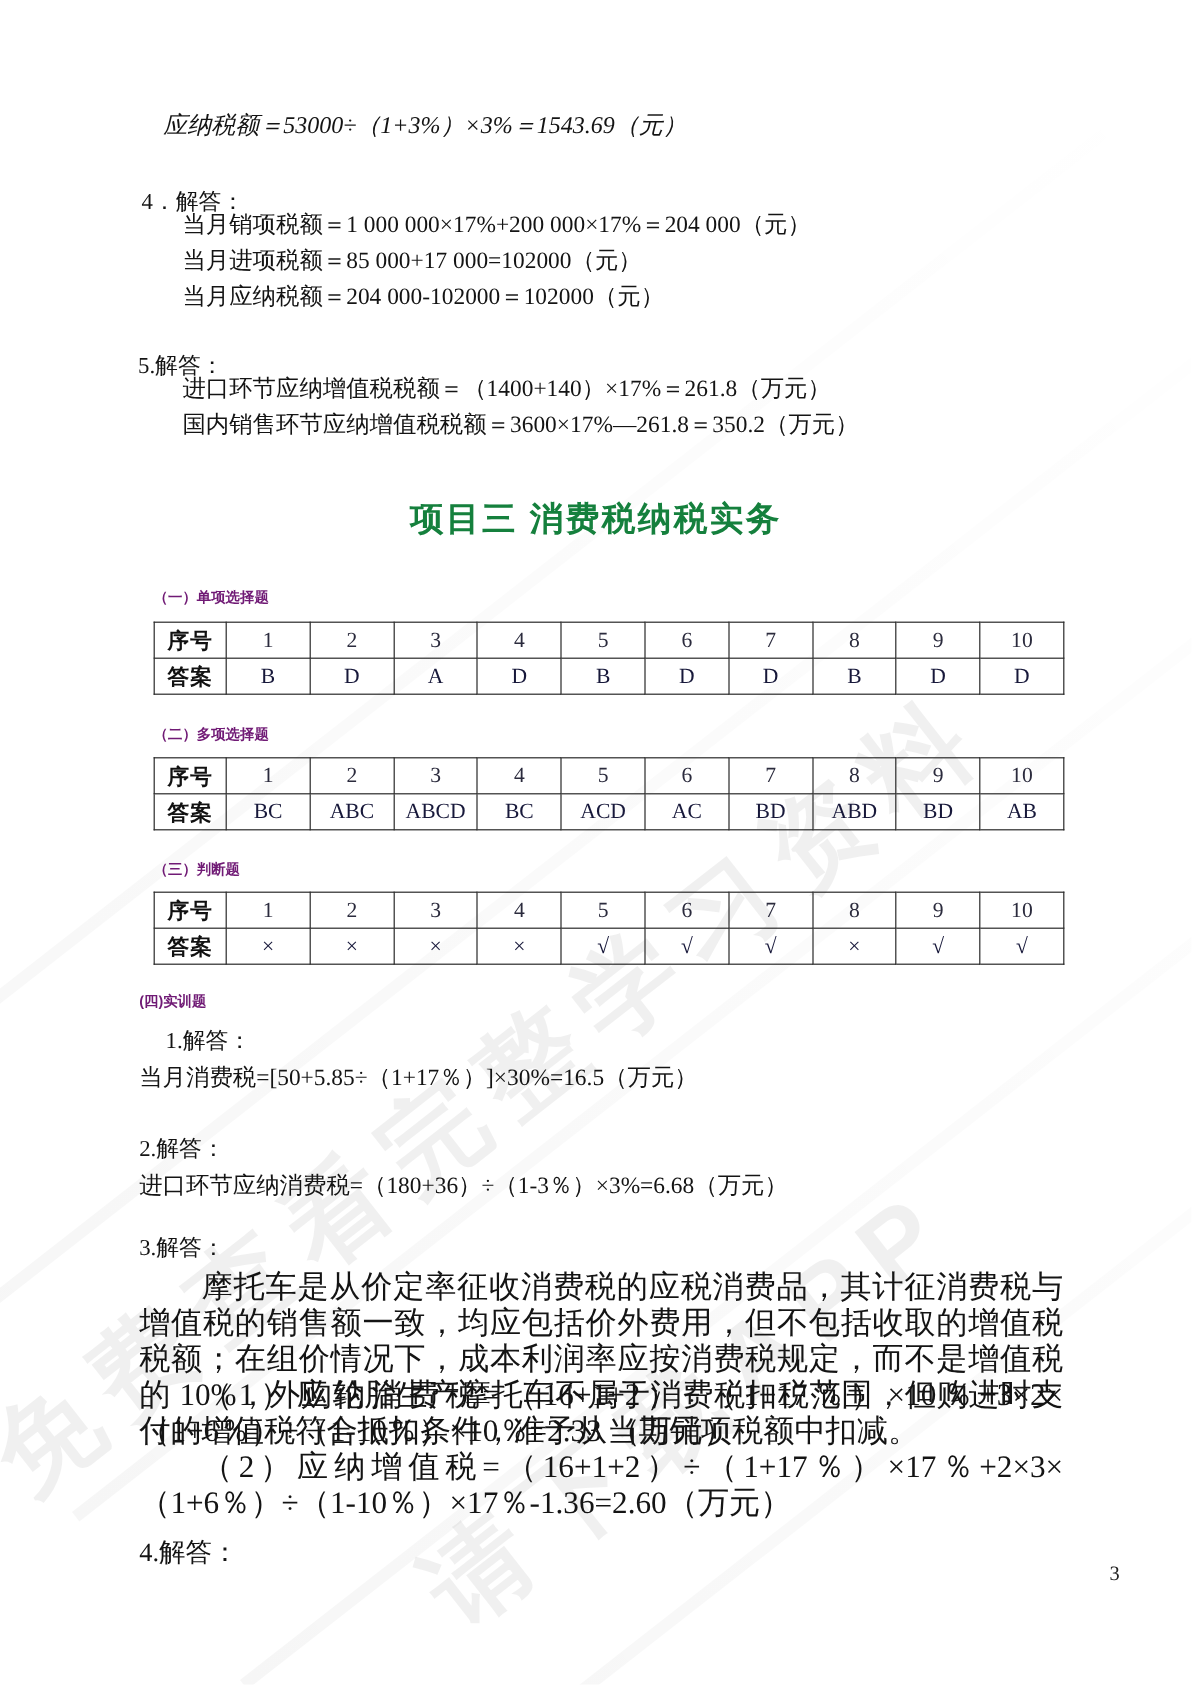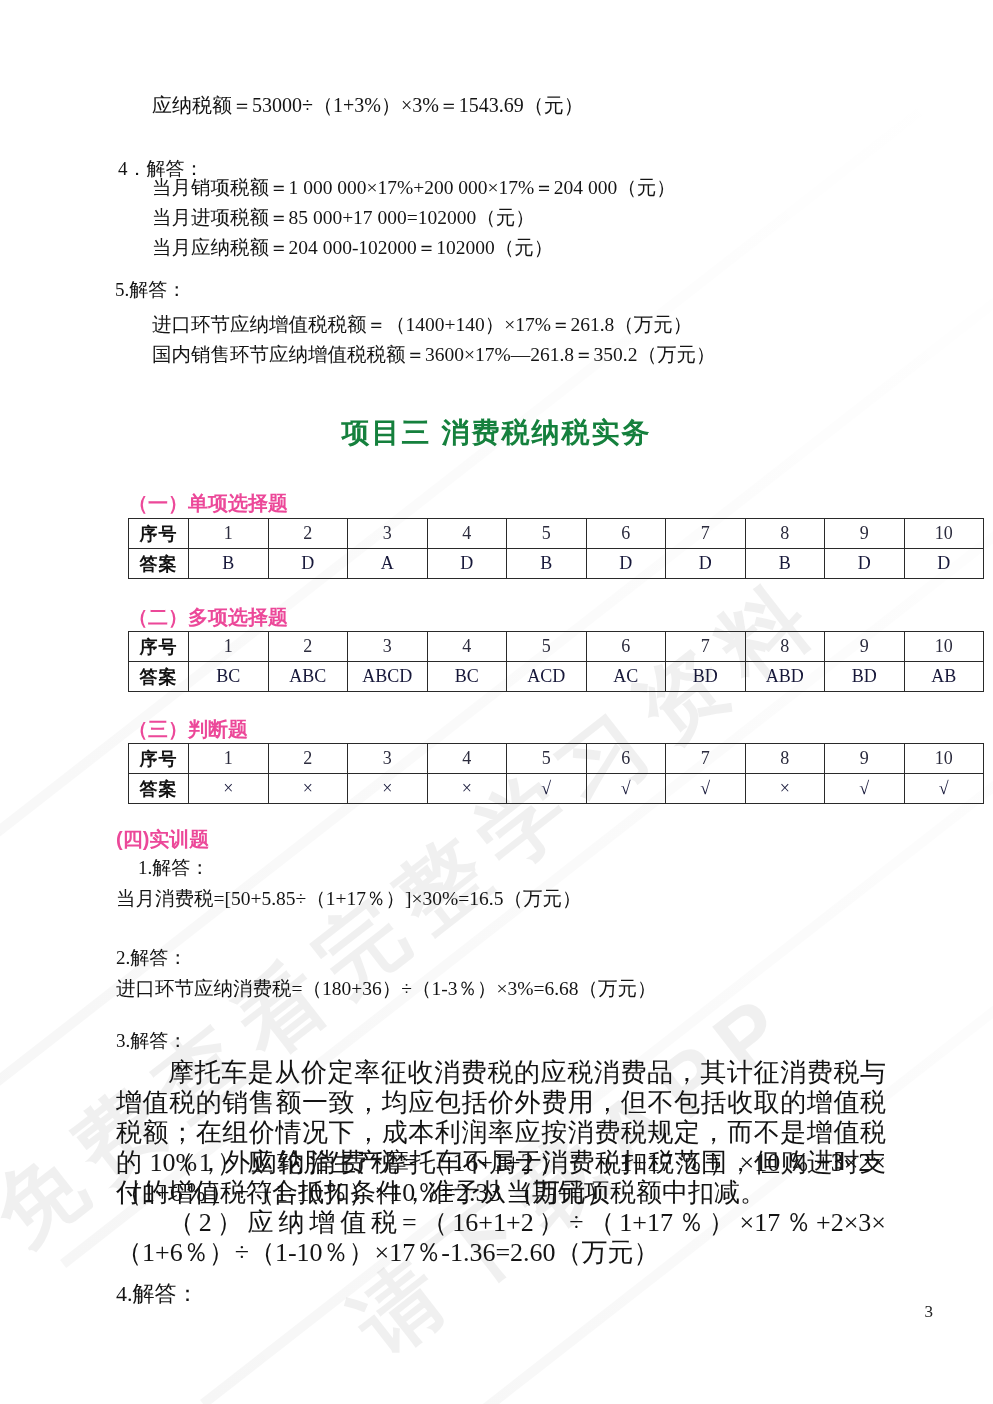--- a/index.html
+++ b/index.html
@@ -90,31 +90,31 @@
     font-size: 28px;
     letter-spacing: 2px;
     color: #15803d;
   }
 
   
   .sec-head {
     position: absolute;
     font-family: "Liberation Sans", "DejaVu Sans", sans-serif;
     font-weight: 700;
-    font-size: 20px;
-    color: #ec4899;
+    font-size: 12px;
+    color: #701a75;
     white-space: nowrap;
   }
 
   
   .ans-table {
     position: absolute;
     border-collapse: collapse;
     table-layout: fixed;
-    width: 856px;
+    width: 759px;
     background: transparent;
   }
   .ans-table td {
     border: 1px solid #2a2a2a;
     text-align: center;
     vertical-align: middle;
     height: 27px;
     font-size: 18px;
     color: #17183a;
     font-family: "Liberation Serif", "DejaVu Serif", serif;
@@ -167,28 +167,28 @@
     <div class="wm-stripe" style="left:60px;   top:1260px; width:1500px;"></div>
     <div class="wm-stripe" style="left:200px;  top:1400px; width:1400px;"></div>
     <div class="wm-stripe" style="left:-200px; top:980px;  width:1500px;"></div>
     <div class="wm-stripe" style="left:360px;  top:1500px; width:1200px;"></div>
     <div class="wm-text wm-a">免费查看完整学习资料</div>
     <div class="wm-text wm-b">请下载APP</div>
   </div>
 
   <div id="content">
 
-    <div class="line" style="left:152px; top:95px;">应纳税额＝53000÷（1+3%）×3%＝1543.69（元）</div>
+    <div class="line" style="left:136px; top:95px;font-style:italic;">应纳税额＝53000÷（1+3%）×3%＝1543.69（元）</div>
 
     <div class="line lvl1" style="left:118px; top:159px;">4．解答：</div>
     <div class="line indent-formula" style="left:152px; top:178px;">当月销项税额＝1 000 000×17%+200 000×17%＝204 000（元）</div>
     <div class="line indent-formula" style="left:152px; top:208px;text-align:right;">当月进项税额＝85 000+17 000=102000（元）</div>
     <div class="line indent-formula" style="left:152px; top:238px;">当月应纳税额＝204 000-102000＝102000（元）</div>
 
-    <div class="line lvl1" style="left:115px; top:280px;">5.解答：</div>
+    <div class="line lvl1" style="left:115px; top:296px;">5.解答：</div>
     <div class="line indent-formula" style="left:152px; top:315px;">进口环节应纳增值税税额＝（1400+140）×17%＝261.8（万元）</div>
     <div class="line indent-formula" style="left:152px; top:345px;">国内销售环节应纳增值税税额＝3600×17%—261.8＝350.2（万元）</div>
 
     <div id="doc-title">项目三  消费税纳税实务</div>
 
     <div class="sec-head" style="left:128px; top:490px;">（一）单项选择题</div>
     <table class="ans-table" style="left:128px; top:518px;">
       <tbody>
         <tr>
           <td class="rowhead">序号</td>

